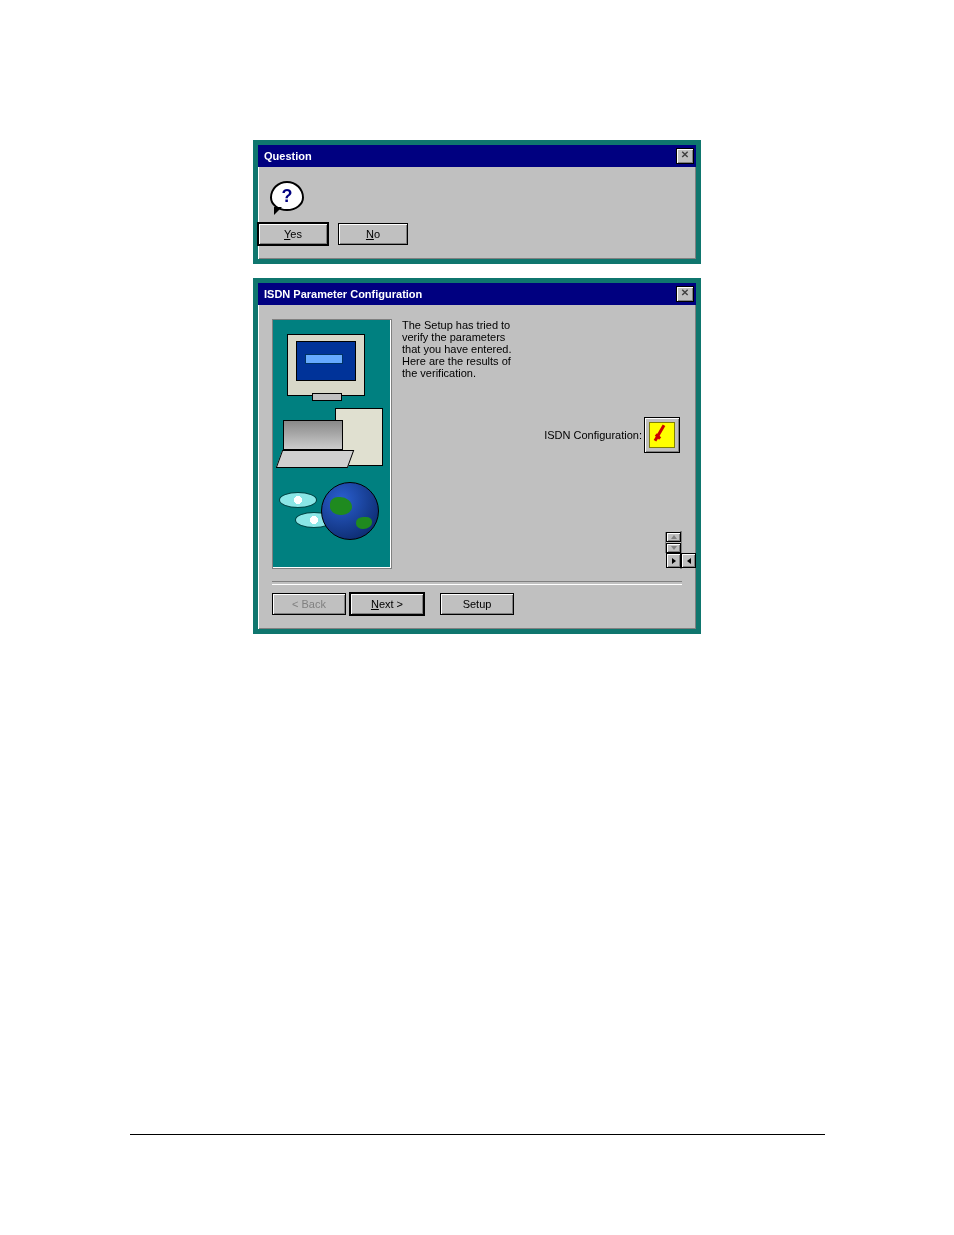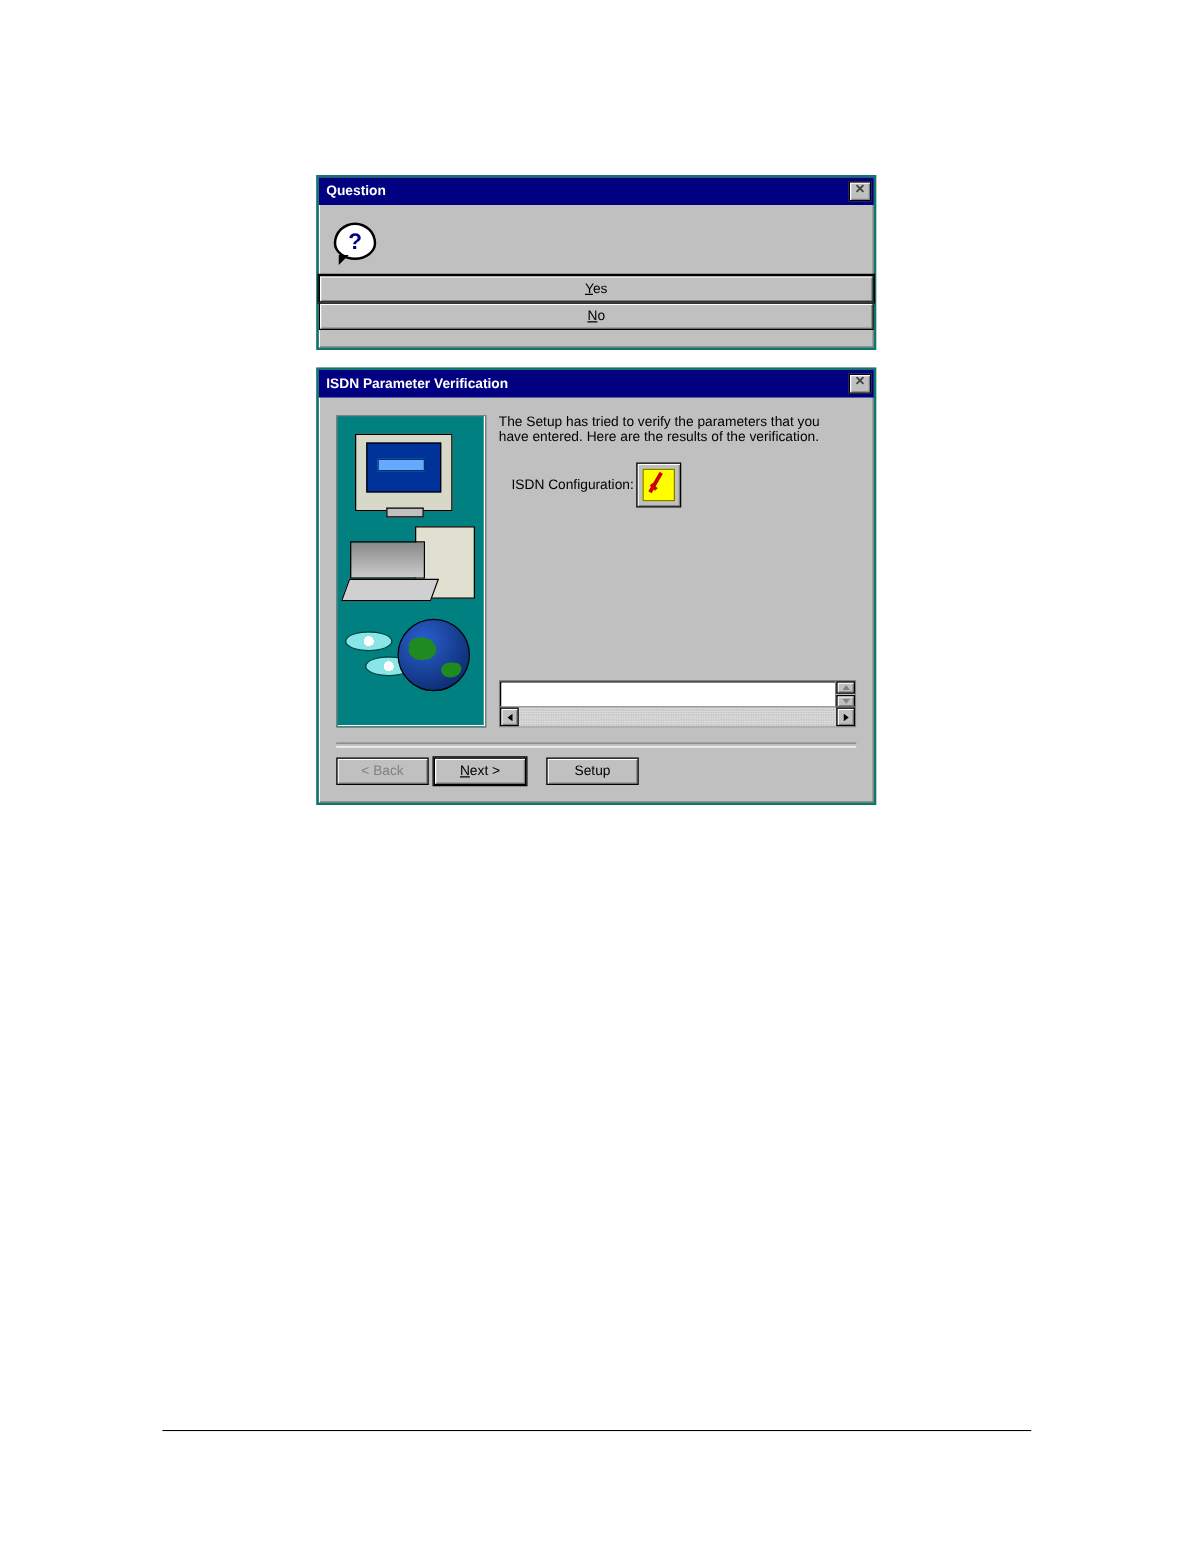--- a/index.html
+++ b/index.html
@@ -9,21 +9,21 @@
     font-size: 11px;
     color: #000;
     padding-top: 140px;
   }
   .wrap {
     width: 448px;
     margin: 0 auto 14px auto;
   }
   .window {
     background: #c0c0c0;
-    border: 2px solid #0f766e;
+    border: 5px solid #0f766e;
     box-shadow: inset 1px 1px 0 #fff, inset -1px -1px 0 #808080;
   }
   .titlebar {
     display: flex;
     align-items: center;
     justify-content: space-between;
     background: #000080;
     color: #fff;
     font-weight: bold;
     padding: 2px 2px 2px 6px;
@@ -73,23 +73,23 @@
   }
   .speech span {
     color: #000080;
     font-weight: bold;
     font-size: 18px;
     line-height: 1;
   }
   .qmsg { flex: 1; padding-right: 6px; }
   .qbtns {
     display: flex;
+    gap: 10px;
     justify-content: flex-start;
     padding: 0 0 14px 0;
-    flex-direction: column;
   }
   .btn {
     min-width: 70px;
     height: 22px;
     background: #c0c0c0;
     border: 1px solid #000;
     box-shadow: inset 1px 1px 0 #fff, inset -1px -1px 0 #808080;
     font: inherit;
     cursor: default;
     text-align: center;
@@ -173,21 +173,21 @@
     background: #1f8a1f; border-radius: 40% 60% 50% 50%;
   }
   .globe::after {
     content: "";
     position: absolute; right: 6px; bottom: 10px; width: 16px; height: 12px;
     background: #1f8a1f; border-radius: 50% 40% 60% 50%;
   }
   .rightcol {
     flex: 1;
     display: flex;
-    flex-direction: column;
+    flex-direction: row;
   }
   .intro { margin-bottom: 14px; padding-right: 10px; }
   .cfg-row {
     display: flex;
     align-items: center;
     gap: 2px;
     margin-bottom: 18px;
   }
   .cfg-label {
     width: 108px;
@@ -302,21 +302,21 @@
     <div class="qbtns">
       <button class="btn default"><span class="mn">Y</span><span>es</span></button>
       <button class="btn"><span class="mn">N</span><span>o</span></button>
     </div>
   </div>
 </div>
 
 <div class="wrap">
   <div class="window">
     <div class="titlebar">
-      <span class="title">ISDN Parameter Verification</span>
+      <span class="title">ISDN Parameter Configuration</span>
       <div class="close-btn">✕</div>
     </div>
     <div class="wizbody">
       <div class="sideimg">
         <div class="monitor"></div>
         <div class="mon-strip"></div>
         <div class="box"></div>
         <div class="tower"></div>
         <div class="kb"></div>
         <div class="disc d1"></div>

